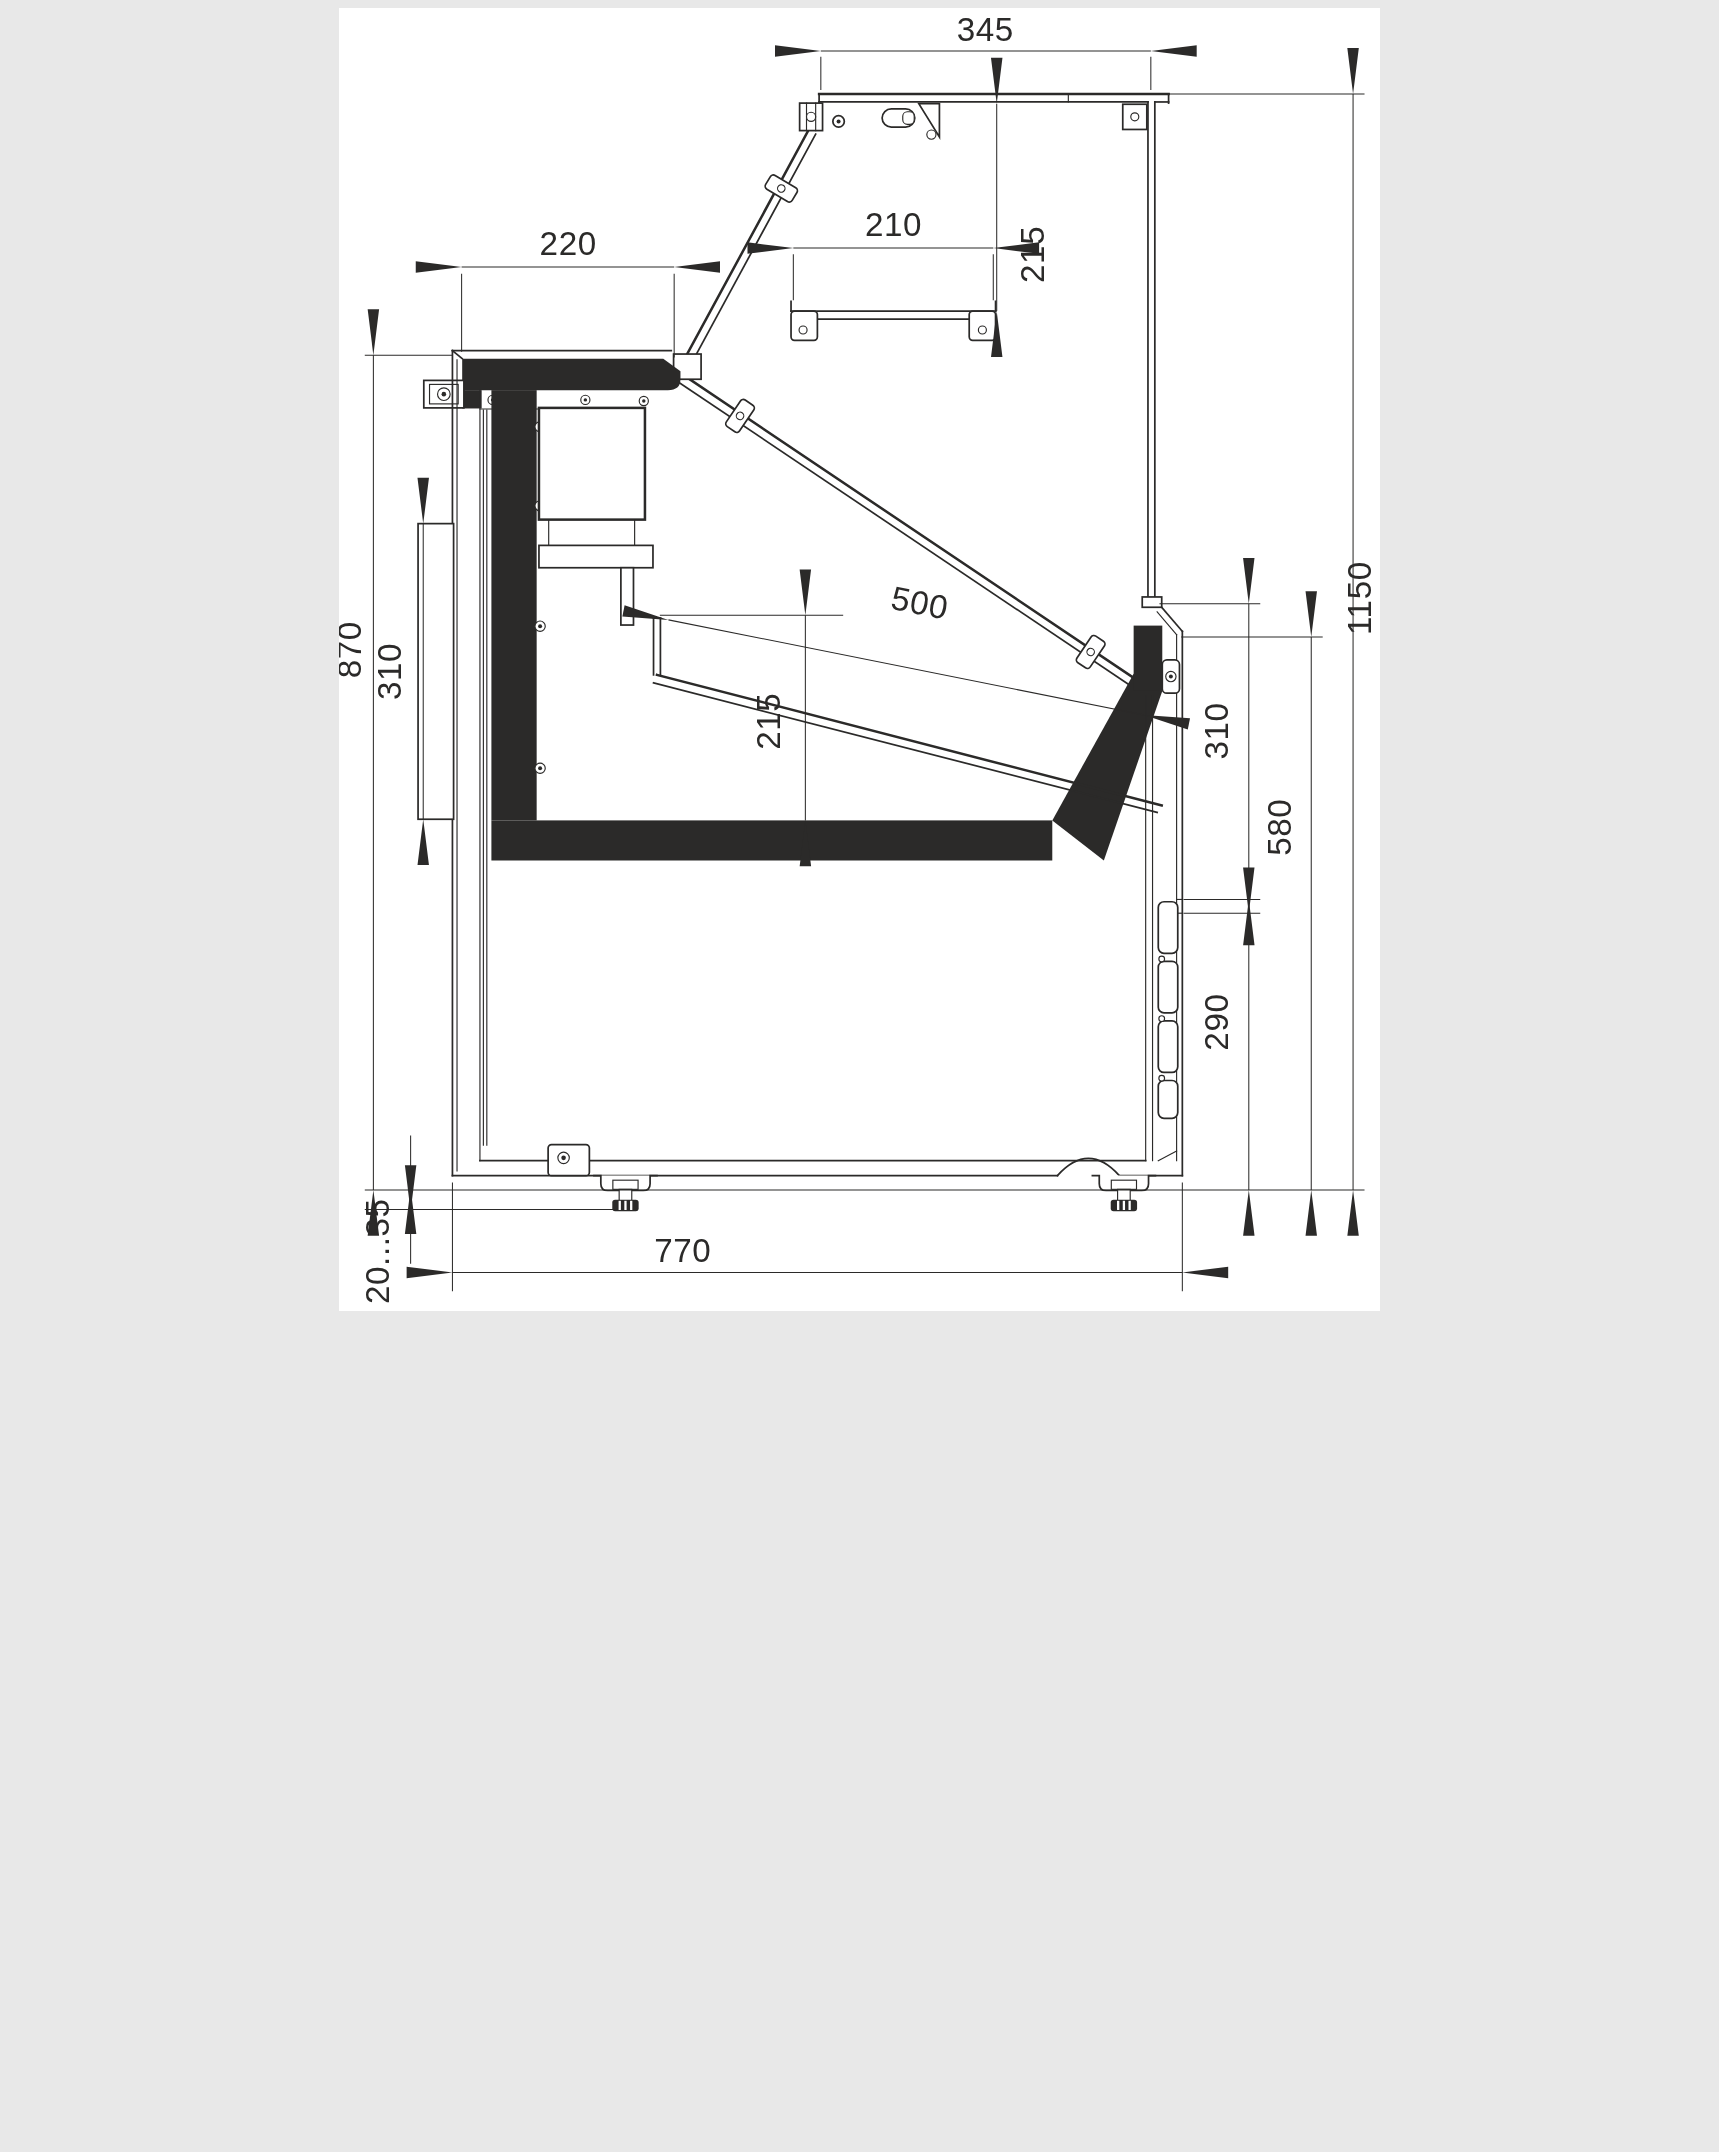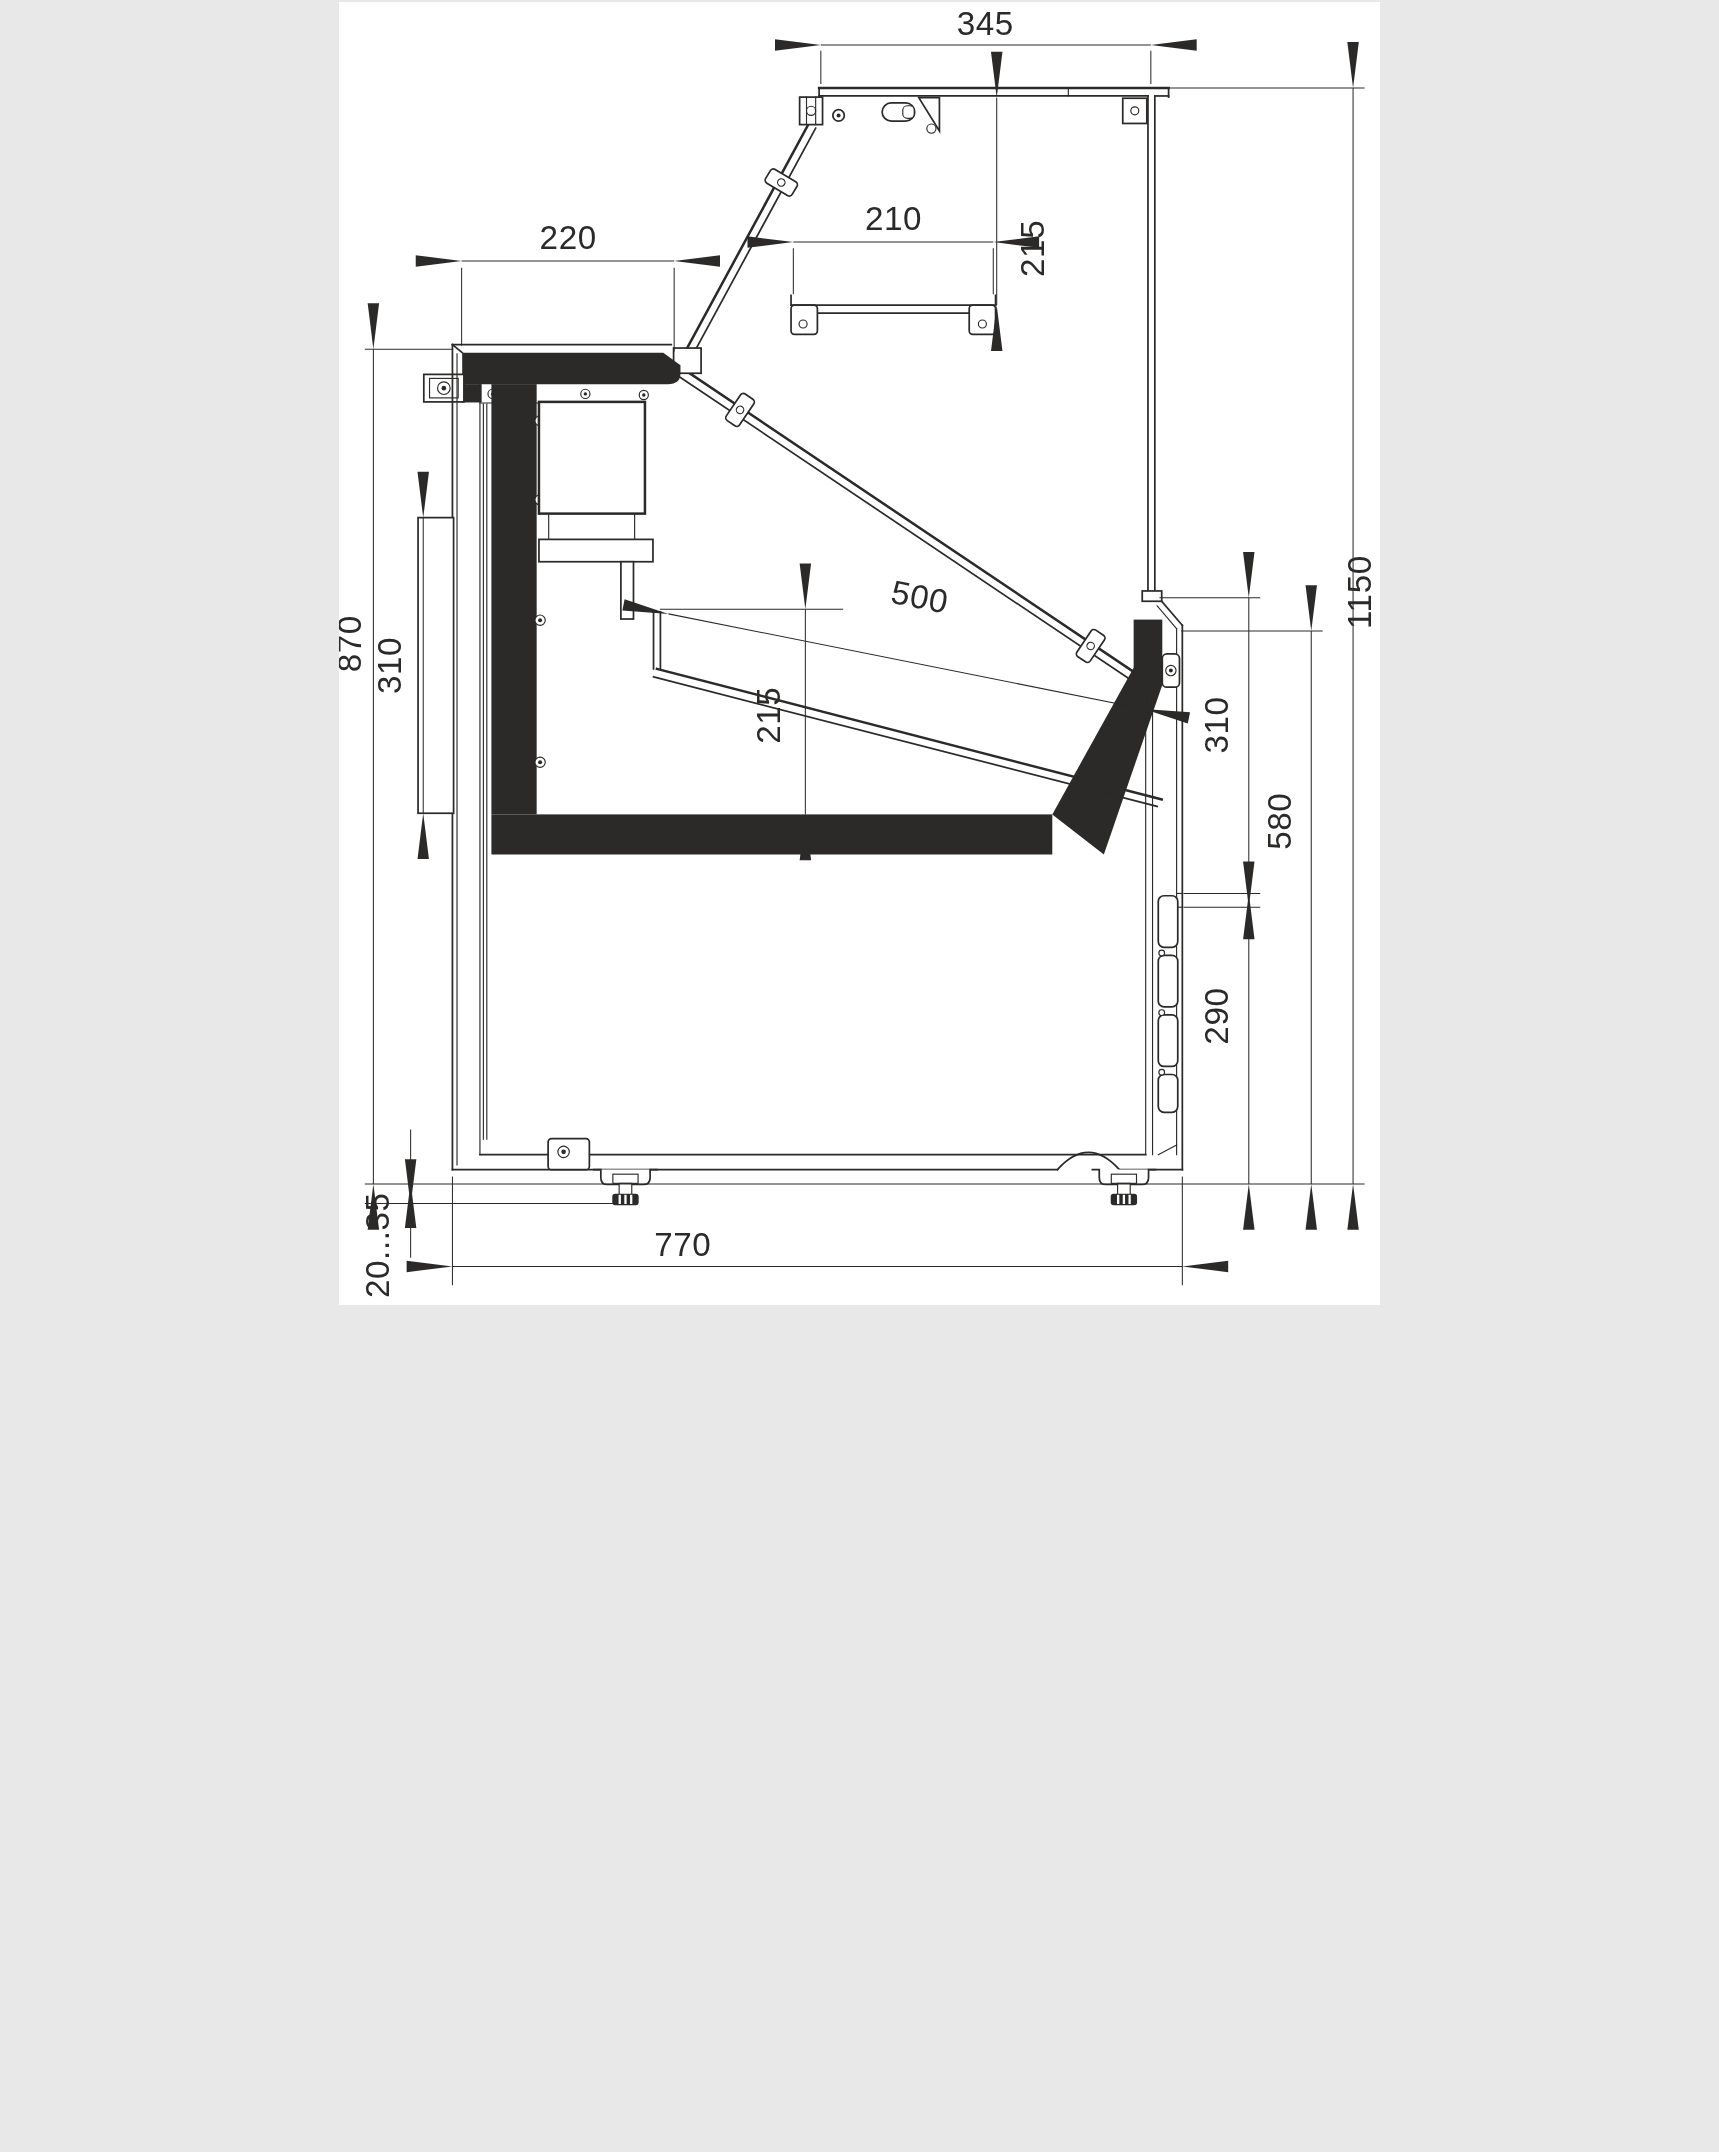--- a/index.html
+++ b/index.html
@@ -1,16 +1,16 @@
 <!DOCTYPE html>
 <html style="font-size:15px"><head>
 <meta charset="utf-8">
 <style>
   html,body{margin:0;padding:0;background:#e8e8e8;font-family:"Liberation Sans",sans-serif;}
-  .sheet{width:100%;max-width:1041px;margin:2px auto;background:#fca5a5;}
+  .sheet{width:100%;max-width:1041px;margin:8px auto;background:#fca5a5;}
   svg{display:block;width:100%;height:auto;background:#ffffff;}
   .s  {stroke:#2b2a29;fill:none;stroke-width:4.4;stroke-linecap:square;}
   .s2 {stroke:#2b2a29;fill:none;stroke-width:3;stroke-linecap:square;}
   .s3 {stroke:#2b2a29;fill:none;stroke-width:2;stroke-linecap:square;}
   .dim{stroke:#2b2a29;fill:none;stroke-width:1.8;stroke-linecap:butt;}
   .blk{fill:#2b2a29;stroke:none;}
   .wht{fill:#ffffff;}
   .lbl{fill:#2b2a29;font-family:"Liberation Sans",sans-serif;font-size:58px;letter-spacing:1px;}
   .mid{text-anchor:middle;}
 </style>

